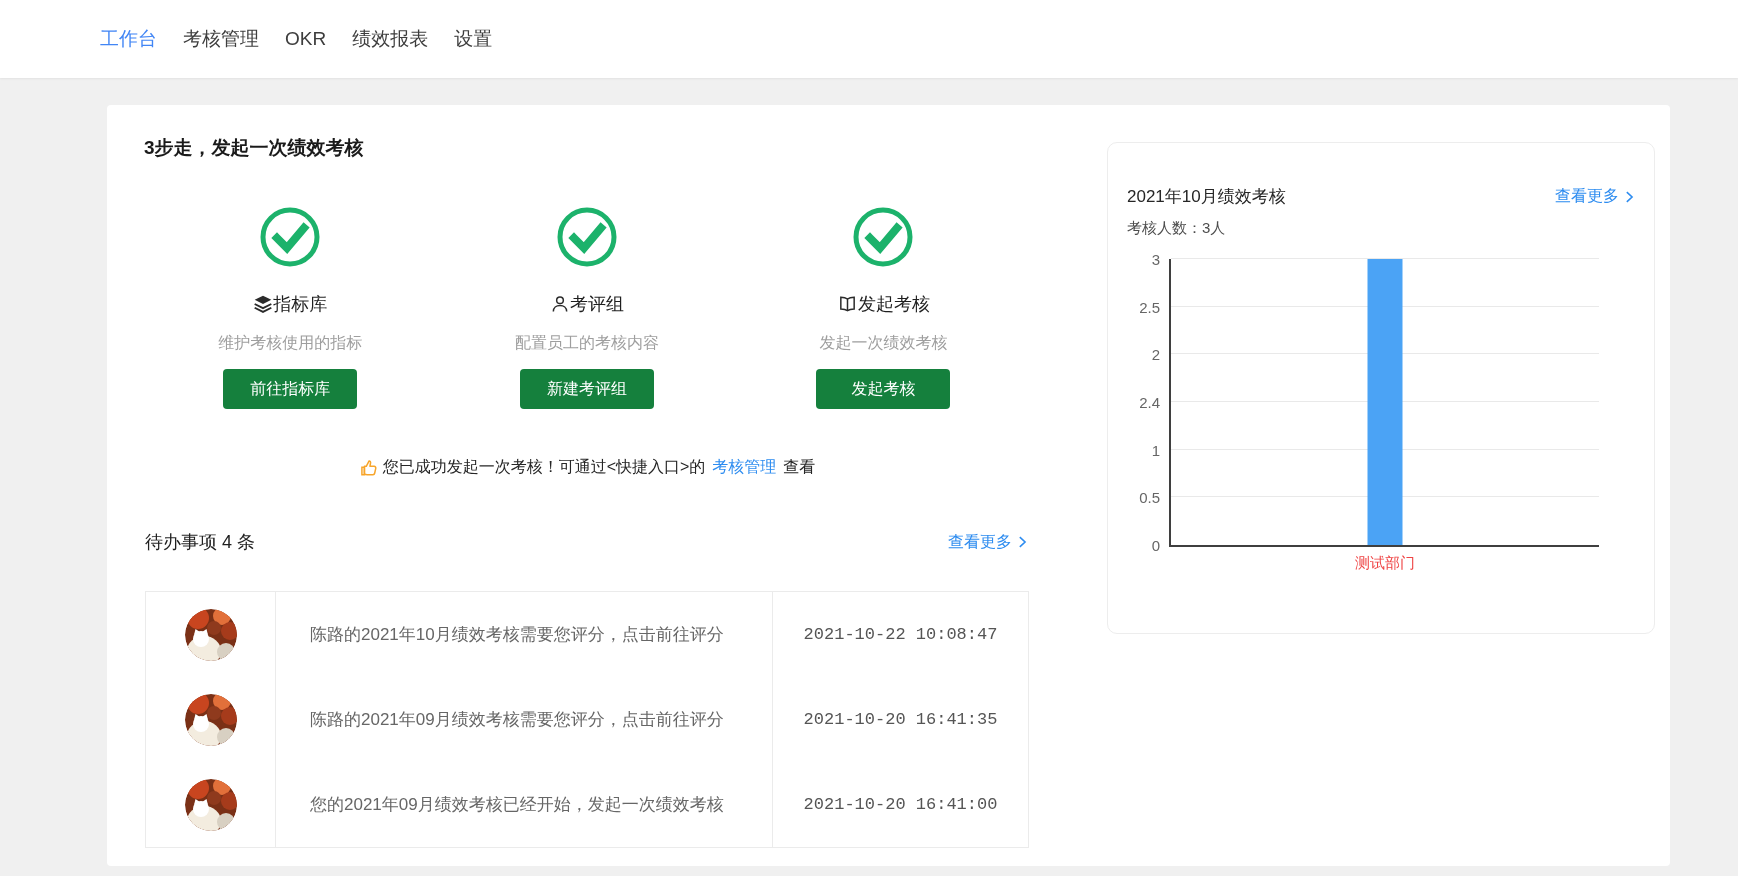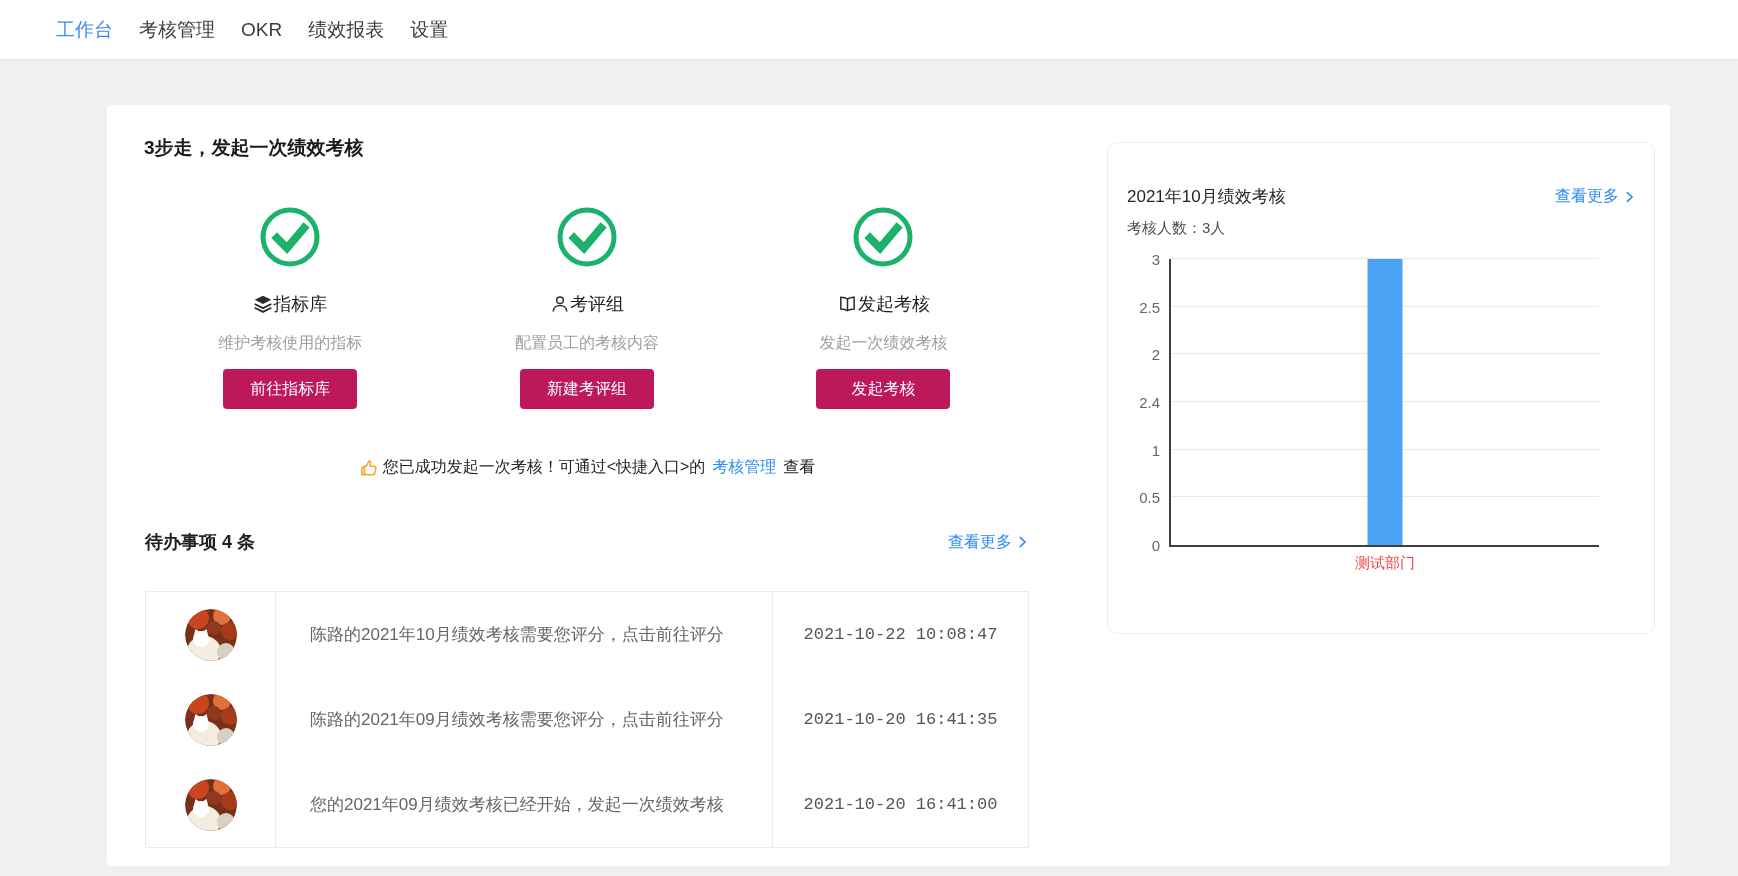--- a/index.html
+++ b/index.html
@@ -5,59 +5,59 @@
   * { margin:0; padding:0; box-sizing:border-box; }
   html,body { width:1738px; height:876px; }
   body {
     position:relative; overflow:hidden;
     background:#f0f0f0;
     font-family:"Liberation Sans","DejaVu Sans",sans-serif;
     color:#333;
   }
   
   .navbar {
-    position:absolute; top:0; left:0; right:0; height:59px;
+    position:absolute; top:0; left:0; right:0; height:78px;
     background:#fff; box-shadow:0 1px 2px rgba(0,0,0,.06);
-    display:flex; align-items:center; padding-left:56px; gap:26px; z-index:2;
+    display:flex; align-items:center; padding-left:100px; gap:26px; z-index:2;
   }
   .nav-item { font-size:19px; color:#3d3d3d; cursor:pointer; white-space:nowrap; }
   .nav-item.active { color:#4286f5; }
 
   
   .card {
     position:absolute; left:83px; top:105px; width:1563px; height:761px;
     background:#fff; border-radius:4px;margin-left:24px;
   }
   .section-title { position:absolute; left:37px; top:30px; font-size:19px; font-weight:700; color:#1a1a1a; }
 
   .steps { position:absolute; left:35px; top:100px; width:890px; display:flex; }
   .step { width:296.6px; display:flex; flex-direction:column; align-items:center; }
   .check-circle { width:64px; height:64px; }
   .step-label { margin-top:23px; display:flex; align-items:center; gap:0; font-size:18px; color:#1f1f1f; font-weight:500; }
   .step-desc { margin-top:17px; font-size:16px; color:#9e9e9e; }
   .step-btn {
     margin-top:15px; width:134px; height:40px; border:none; border-radius:4px;
-    background:#be185d; color:#fff; font-size:16px; cursor:pointer;
+    background:#15803d; color:#fff; font-size:16px; cursor:pointer;
     font-family:inherit;
   }
   .success {
     position:absolute; left:35px; top:352px; width:890px;
     display:flex; align-items:center; justify-content:center;
     font-size:16px; color:#262626;
   }
   .success .thumb { margin-right:4px; display:inline-flex; }
   .link { color:#2d8cf0; cursor:pointer; }
   .success .link { margin:0 7px; }
   .success .suffix { }
 
   .todo-header {
     position:absolute; left:38px; top:425px; width:884px;
     display:flex; justify-content:space-between; align-items:center;
   }
-  .todo-title { font-size:18px; color:#1f1f1f; font-weight:700; }
+  .todo-title { font-size:18px; color:#1f1f1f; font-weight:400; }
   .view-more { font-size:16px; color:#2d8cf0; display:flex; align-items:center; gap:3px; cursor:pointer; }
 
   .todo-table {
     position:absolute; left:38px; top:486px; width:884px;
     border:1px solid #ebebeb;
     display:grid; grid-template-columns:130px 497px 1fr; grid-auto-rows:85px;
     background:#fff;
   }
   .avatar-cell { border-right:1px solid #ebebeb; display:flex; align-items:center; justify-content:center; }
   .text-cell {

